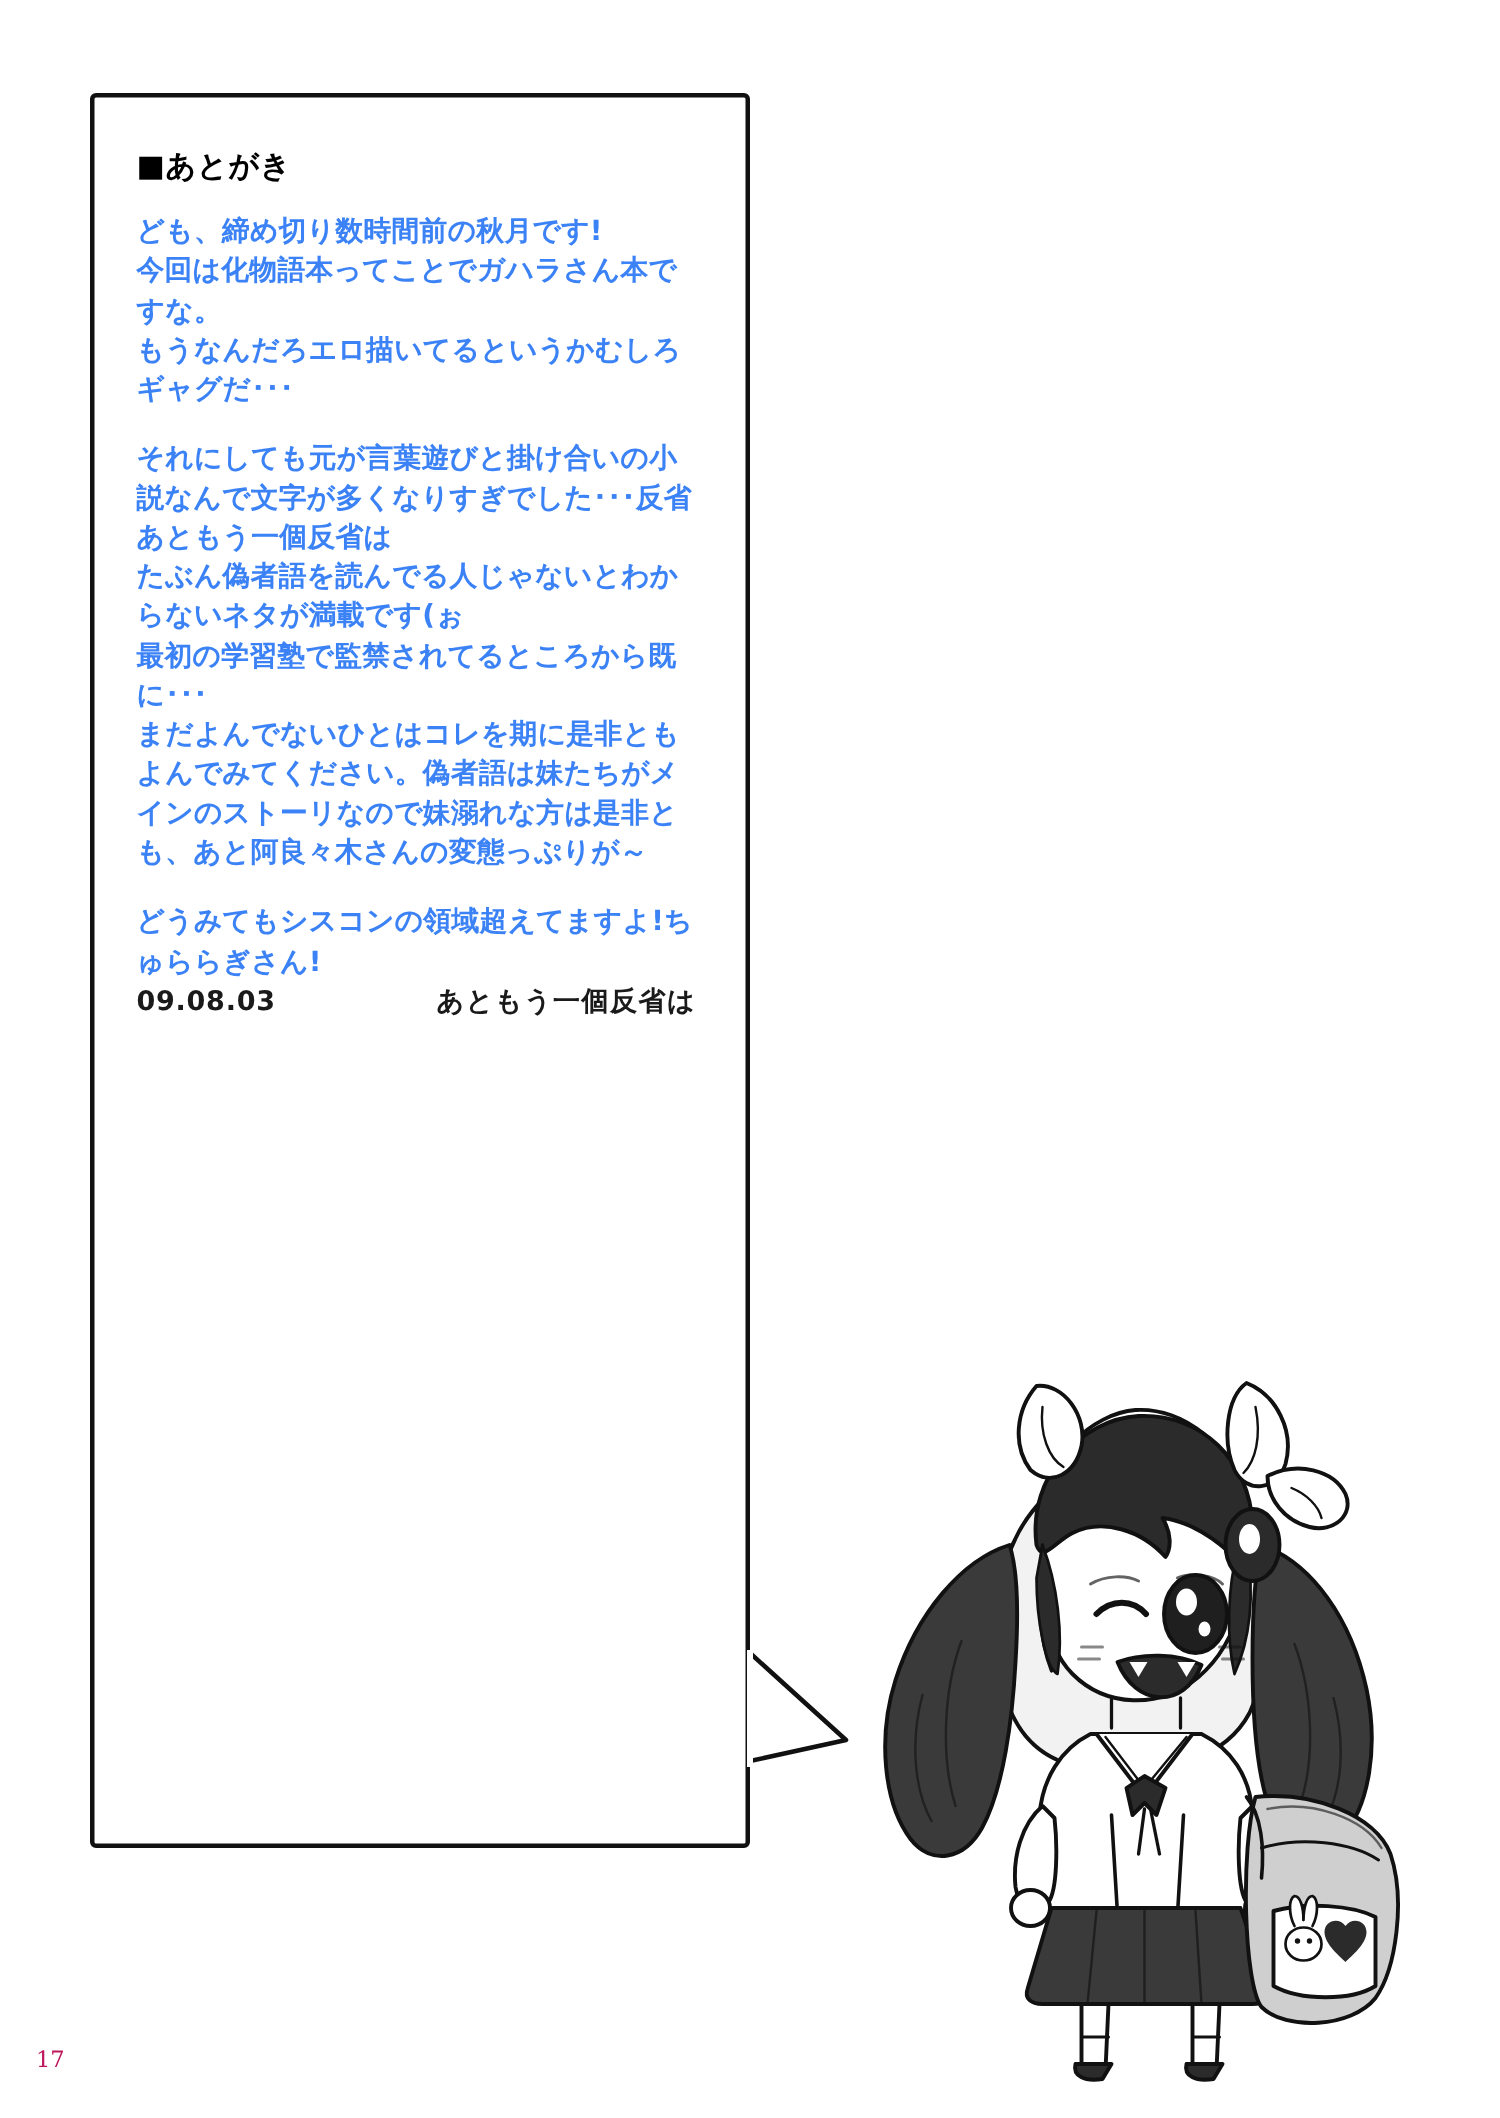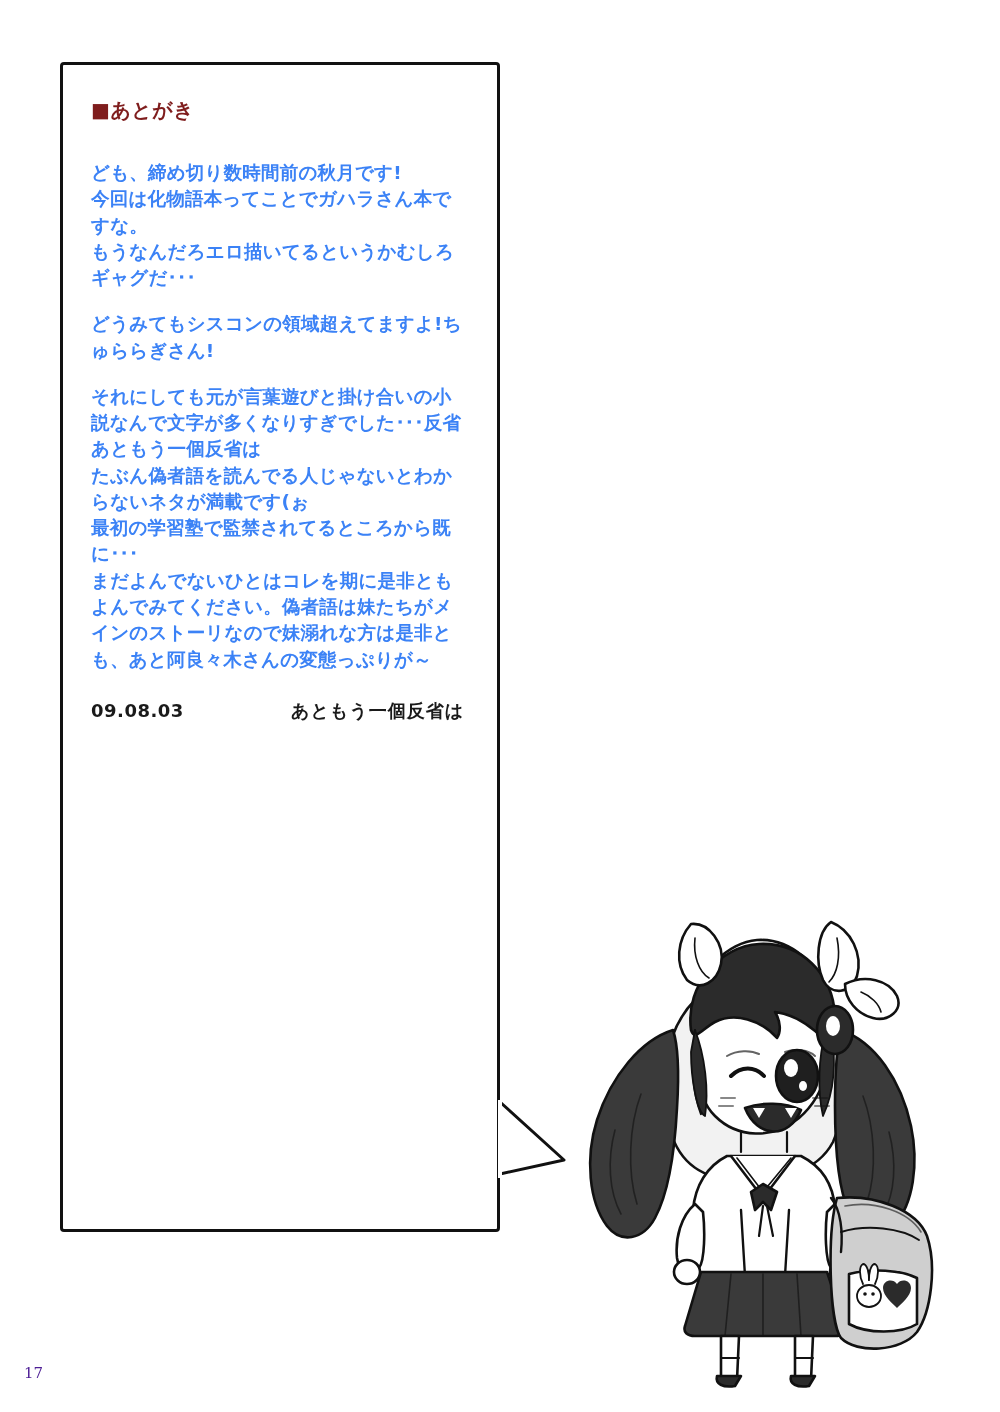--- a/index.html
+++ b/index.html
@@ -42,38 +42,37 @@
   .balloon-inner {
     padding: 32px 30px 0 28px;
     box-sizing: border-box;
     height: 100%;
   }
 
   #afterword-heading {
     font-size: 20px;
     font-weight: bold;
     letter-spacing: 0.5px;
-    margin: 0 0 36px 0;
-    color: #7f1d1d;
+    margin: 0 0 18px 0;
+    color: #000000;
   }
 
   .para {
     font-size: 18.5px;
     line-height: 1.42;
     margin: 0 0 20px 0;
     color: #3b82f6;
     letter-spacing: 0.2px;
     font-weight: 600;
   }
   .para:last-of-type { margin-bottom: 0; }
 
   .sig-row {
     display: flex;
     align-items: baseline;
-    margin-top: 26px;
     font-weight: bold;
     font-size: 18px;
   }
   #signature-date {
     width: 200px;
     letter-spacing: 0.5px;
   }
   #signature-name {
     letter-spacing: 1px;
   }
@@ -85,21 +84,21 @@
     letter-spacing: 2px;
     padding-left: 30px;
   }
 
   
   #page-number {
     position: absolute;
     left: 24px;
     bottom: 30px;
     font-size: 15px;
-    color: #4c1d95;
+    color: #be185d;
     font-family: "DejaVu Serif", "Liberation Serif", serif;
     text-align: center;
   }
 
   
   #character-illustration {
     position: absolute;
     left: 545px;
     top: 880px;
     width: 420px;
@@ -110,25 +109,25 @@
 <body>
 
 <div id="afterword-balloon">
   <div class="balloon-inner">
 
     <div id="afterword-heading">■あとがき</div>
 
     <p class="para" style="white-space: pre-line;">ども、締め切り数時間前の秋月です!
 今回は化物語本ってことでガハラさん本ですな。
 もうなんだろエロ描いてるというかむしろギャグだ･･･</p>
-    <p class="para" style="white-space: pre-line;">どうみてもシスコンの領域超えてますよ!ちゅららぎさん!</p>
     <p class="para" style="white-space: pre-line;">それにしても元が言葉遊びと掛け合いの小説なんで文字が多くなりすぎでした･･･反省　あともう一個反省は
 たぶん偽者語を読んでる人じゃないとわからないネタが満載です(ぉ
 最初の学習塾で監禁されてるところから既に･･･
 まだよんでないひとはコレを期に是非ともよんでみてください。偽者語は妹たちがメインのストーリなので妹溺れな方は是非とも、あと阿良々木さんの変態っぷりが～</p>
+    <p class="para" style="white-space: pre-line;">どうみてもシスコンの領域超えてますよ!ちゅららぎさん!</p>
 
     <div class="sig-row">
       <span id="signature-date">09.08.03</span>
       <span id="signature-name">あともう一個反省は</span>
     </div>
 
   </div>
 </div>
 
 <svg id="balloon-tail" viewBox="0 0 70 80">

